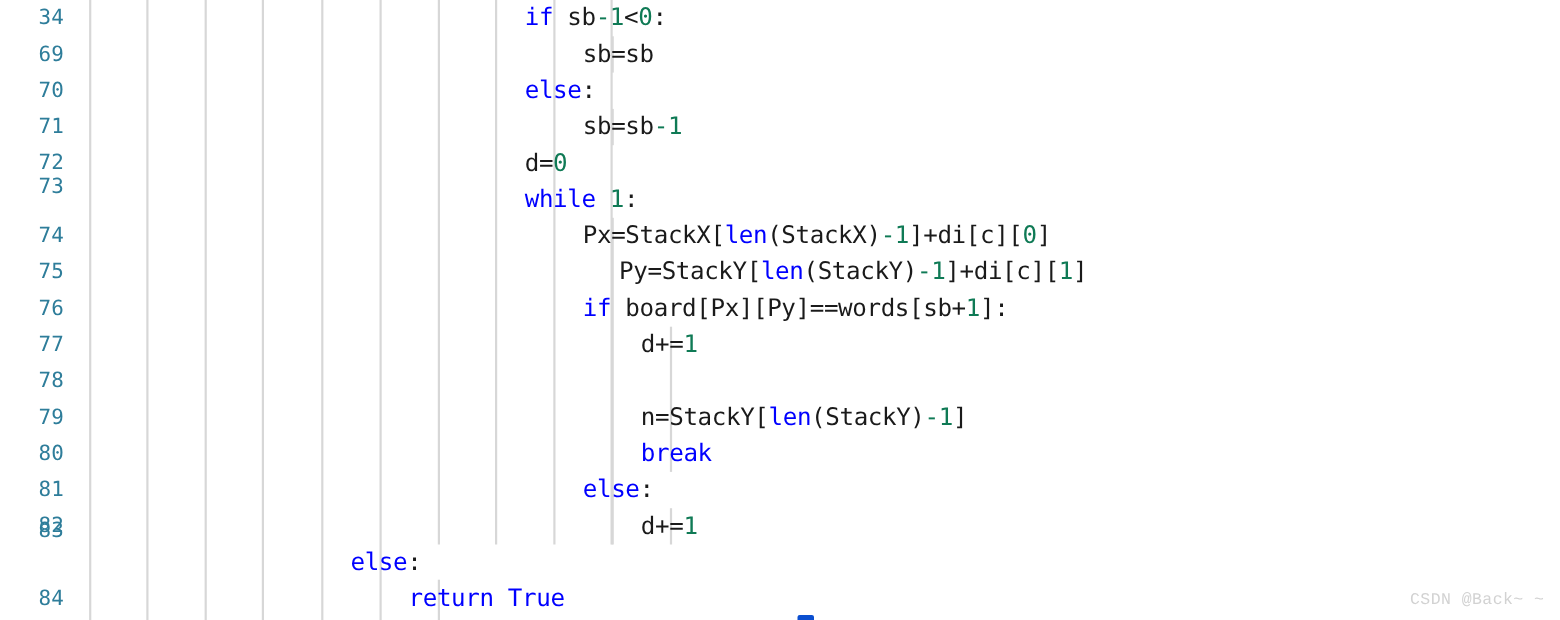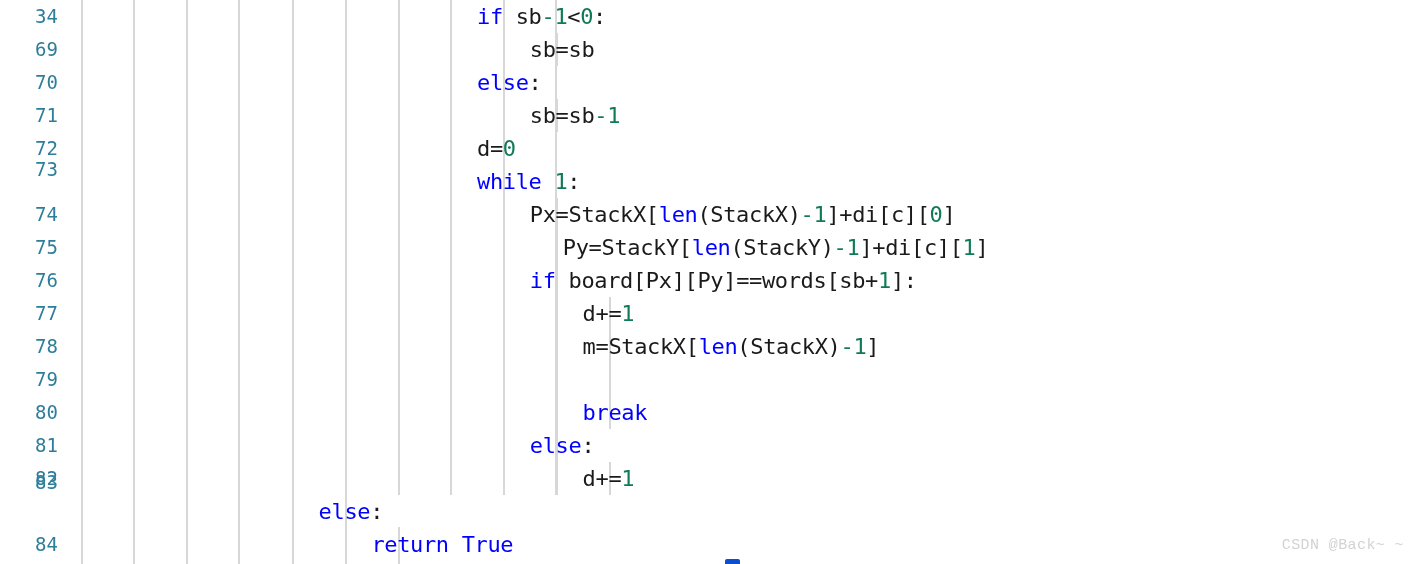--- a/index.html
+++ b/index.html
@@ -128,21 +128,21 @@
       <div class="code-line" style="top: 0px; left: 477px;"><span class="kw">if</span><span class="pl"> sb</span><span class="num">-1</span><span class="pl">&lt;</span><span class="num">0</span><span class="pl">:</span></div>
       <div class="code-line" style="top: 33px; left: 529.8px;"><span class="pl">sb=sb</span></div>
       <div class="code-line" style="top: 66px; left: 477px;"><span class="kw">else</span><span class="pl">:</span></div>
       <div class="code-line" style="top: 99px; left: 529.8px;"><span class="pl">sb=sb</span><span class="num">-1</span></div>
       <div class="code-line" style="top: 132px; left: 477px;"><span class="pl">d=</span><span class="num">0</span></div>
       <div class="code-line" style="top: 165px; left: 477px;"><span class="kw">while</span><span class="pl"> </span><span class="num">1</span><span class="pl">:</span></div>
       <div class="code-line" style="top: 198px; left: 529.8px;"><span class="pl">Px=StackX[</span><span class="fn">len</span><span class="pl">(StackX)</span><span class="num">-1</span><span class="pl">]+di[c][</span><span class="num">0</span><span class="pl">]</span></div>
       <div class="code-line" style="top: 231px; left: 529.8px; margin-left: 33px;"><span class="pl">Py=StackY[</span><span class="fn">len</span><span class="pl">(StackY)</span><span class="num">-1</span><span class="pl">]+di[c][</span><span class="num">1</span><span class="pl">]</span></div>
       <div class="code-line" style="top: 264px; left: 529.8px;"><span class="kw">if</span><span class="pl"> board[Px][Py]==words[sb+</span><span class="num">1</span><span class="pl">]:</span></div>
       <div class="code-line" style="top: 297px; left: 582.6px;"><span class="pl">d+=</span><span class="num">1</span></div>
-      <div class="code-line" style="top: 330px; left: 582.6px;"><span class="pl">m=StackX[</span><span class="fn">len</span><span class="pl">(StackX)</span><span class="num">-1</span><span class="pl">]</span></div>
+      <div class="code-line" style="top: 363px; left: 582.6px;"><span class="pl">n=StackY[</span><span class="fn">len</span><span class="pl">(StackY)</span><span class="num">-1</span><span class="pl">]</span></div>
       <div class="code-line" style="top: 396px; left: 582.6px;"><span class="kw">break</span></div>
       <div class="code-line" style="top: 429px; left: 529.8px;"><span class="kw">else</span><span class="pl">:</span></div>
       <div class="code-line" style="top: 462px; left: 582.6px;"><span class="pl">d+=</span><span class="num">1</span></div>
       <div class="code-line" style="top: 495px; left: 318.6px;"><span class="kw">else</span><span class="pl">:</span></div>
       <div class="code-line" style="top: 528px; left: 371.4px;"><span class="kw">return</span><span class="pl"> </span><span class="kw">True</span></div>
     </div>
 
   <div class="gutter" id="gutter">
       <div class="lineno" style="top: 0px;">34</div>
       <div class="lineno" style="top: 33px;">69</div>

